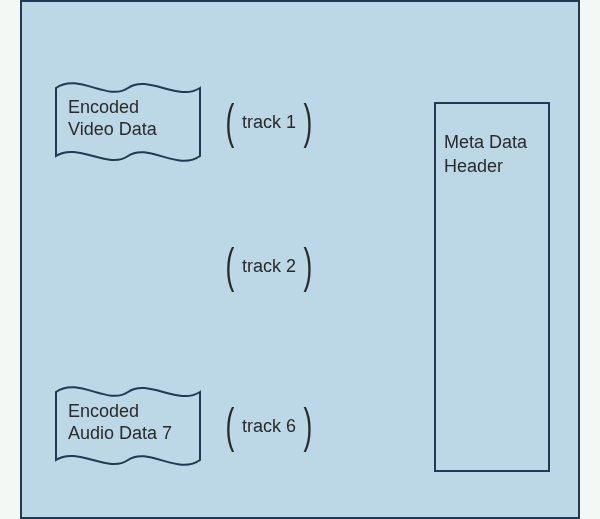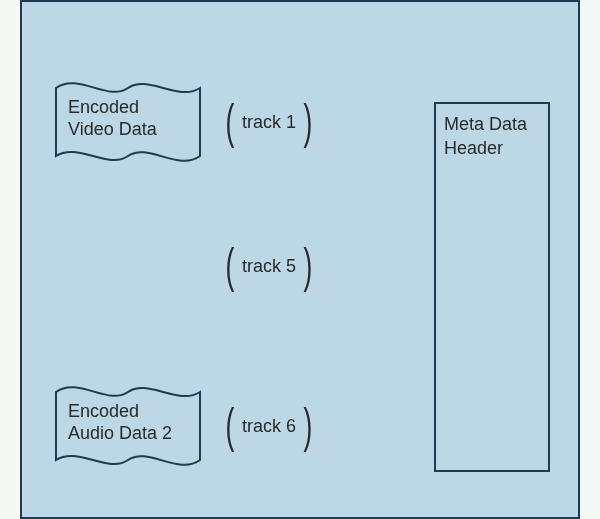--- a/index.html
+++ b/index.html
@@ -78,21 +78,21 @@
   
   .meta {
     position: absolute;
     right: 28px;
     top: 100px;
     width: 116px;
     height: 370px;
     border: 2px solid #1f3a52;
     background: #bcd7e6;
     box-sizing: border-box;
-    padding: 8px 8px;
+    padding: 26px 8px;
     font-size: 18px;
     line-height: 24px;
   }
   .meta .gap {
     height: 18px;
   }
 </style>
 </head>
 <body>
 
@@ -110,32 +110,32 @@
       <div class="bracket-wrap">
         <span class="brk">(</span>
         <span class="track-label">track 1</span>
         <span class="brk">)</span>
       </div>
     </div>
 
     <div class="row" style="top:216px">
       <div class="bracket-wrap">
         <span class="brk">(</span>
-        <span class="track-label">track 5</span>
+        <span class="track-label">track 2</span>
         <span class="brk">)</span>
       </div>
     </div>
 
     <div class="row" style="top:376px">
       <div class="doc">
         <svg width="148" height="96" viewBox="0 0 148 96">
           <path d="M2 14 C 24 -2, 54 28, 74 14 C 94 0, 124 28, 146 14
                    L146 82 C 124 98, 94 68, 74 82 C 54 96, 24 68, 2 82 Z" fill="#bcd7e6" stroke="#1f3a52" stroke-width="2"></path>
         </svg>
-        <div class="doc-label">Encoded Audio Data 2</div>
+        <div class="doc-label">Encoded Audio Data 7</div>
       </div>
       <div class="bracket-wrap">
         <span class="brk">(</span>
         <span class="track-label">track 6</span>
         <span class="brk">)</span>
       </div>
     </div>
 
     <div class="meta">
       <div>Meta Data Header</div>

